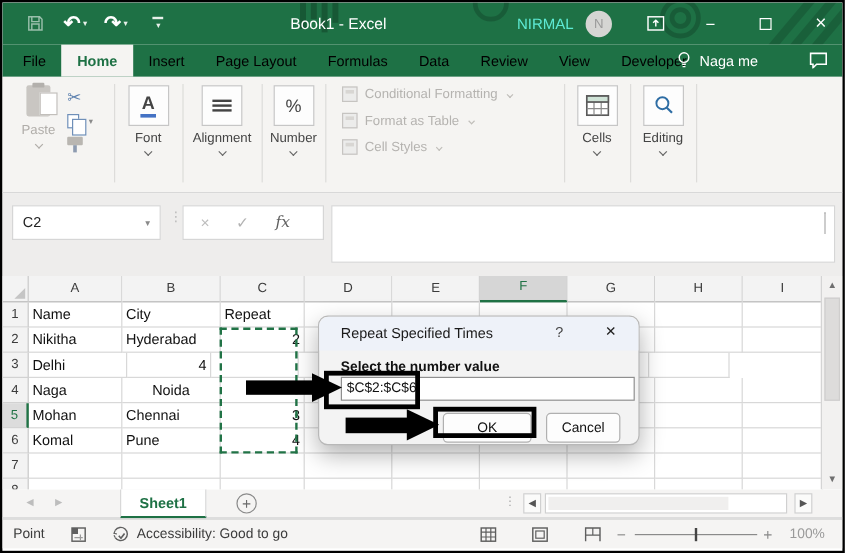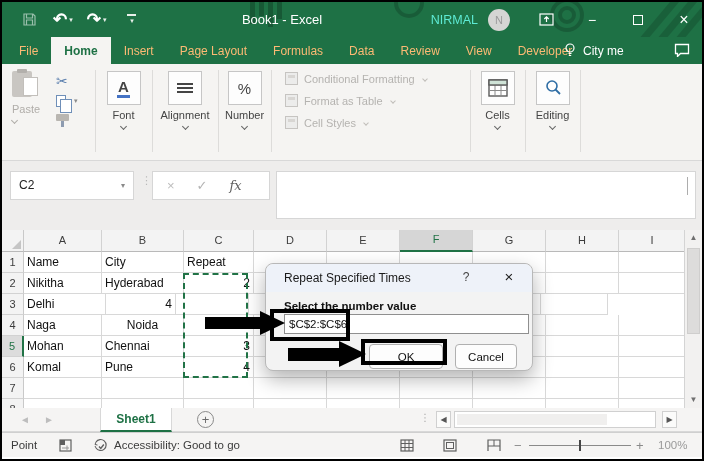--- a/index.html
+++ b/index.html
@@ -23,39 +23,39 @@
   .account { position:absolute; right:192px; top:0; height:35px; display:flex; align-items:center; gap:10px; }
   .user-name { color:#5eead4; font-size:12.5px; }
   .avatar { width:22px; height:22px; border-radius:50%; background:#d5d5d3; color:#9a9a9a; font-size:11px; display:flex; align-items:center; justify-content:center; }
   .win-controls { position:absolute; right:10px; top:0; height:35px; display:flex; align-items:center; gap:30px; color:#fff; }
   .ctl { display:flex; align-items:center; justify-content:center; width:16px; height:16px; font-size:14px; }
   .max-box { width:10px; height:10px; border:1.5px solid #fff; }
 
   
   .tabrow { left:0; top:35px; width:700px; height:27px; background:#1e7145; overflow:hidden; }
   .tabs-left { position:absolute; left:4px; top:0; height:27px; display:flex; align-items:stretch; }
-  .rtab { color:#fdba74; font-size:12px; padding:0 13px; display:flex; align-items:center; white-space:nowrap; }
+  .rtab { color:#000000; font-size:12px; padding:0 13px; display:flex; align-items:center; white-space:nowrap; }
   .rtab.active { background:#f5f4f2; color:#1e7145; font-weight:bold; }
   .tellme { position:absolute; left:562px; top:0; height:27px; display:flex; align-items:center; gap:7px; color:#fff; font-size:12px; }
   .comment-ic { position:absolute; right:12px; top:6px; }
 
   
   .ribbon { left:0; top:62px; width:700px; height:97px; background:#f5f4f2; border-bottom:1px solid #d8d8d8; }
   .rdiv { position:absolute; top:6px; width:1px; height:82px; background:#dddcda; }
   .grp-label { position:absolute; top:141px; font-size:10.5px; color:#6a6a6a; width:100%; text-align:center; }
   .grp { position:absolute; top:0; height:97px; }
   .bigbtn { position:absolute; top:7px; width:100%; display:flex; flex-direction:column; align-items:center; }
   .icbox { width:34px; height:34px; background:#fdfdfd; border:1px solid #c6c6c6; display:flex; align-items:center; justify-content:center; }
   .biglab { font-size:11px; color:#444; margin-top:4px; }
   .chev-down { width:5px; height:5px; border-right:1.5px solid #666; border-bottom:1.5px solid #666; transform:rotate(45deg); margin-top:3px; }
   .font-A { font-size:15px; font-weight:bold; color:#444; line-height:1; border-bottom:3px solid #4472c4; padding:0 1px 1px; }
   .align-ic div { width:16px; height:2px; background:#444; margin:2px 0; }
   .pct { font-size:15px; color:#444; }
   .clip-grp { left:2px; width:91px; }
-  .paste-btn { position:absolute; left:8px; top:7px; width:40px; display:flex; flex-direction:column; }
+  .paste-btn { position:absolute; left:8px; top:7px; width:40px; display:flex; flex-direction:column; align-items:center; }
   .clip-ic { width:20px; height:26px; background:#c9c6c2; border-radius:2px; position:relative; }
   .clip-ic::before { content:""; position:absolute; left:5px; top:-2px; width:10px; height:4px; background:#b3b0ac; border-radius:1px; }
   .clip-ic::after { content:""; position:absolute; right:-6px; top:6px; width:13px; height:17px; background:#fff; border:1px solid #c2bfbb; }
   .paste-lab { color:#b0ada9; font-size:11px; margin-top:6px; }
   .paste-chev { width:5px; height:5px; border-right:1.5px solid #b0ada9; border-bottom:1.5px solid #b0ada9; transform:rotate(45deg); margin-top:3px; }
   .mini-col { position:absolute; left:52px; top:10px; display:flex; flex-direction:column; gap:7px; align-items:flex-start; }
   .scissors { color:#5b7fae; font-size:14px; line-height:1; }
   .copy-ic { position:relative; width:10px; height:12px; border:1.2px solid #6f8fb8; background:#fff; }
   .copy-ic::after { content:""; position:absolute; left:3px; top:3px; width:10px; height:12px; border:1.2px solid #6f8fb8; background:#fff; }
   .fp-ic { width:13px; height:7px; background:#b9b6b1; border-radius:1px; position:relative; }
@@ -215,21 +215,21 @@
         <div class="rtab">Data</div>
         <div class="rtab">Review</div>
         <div class="rtab">View</div>
         <div class="rtab">Developer</div>
       </div>
     <div class="tellme">
       <svg width="12" height="15" viewBox="0 0 12 15">
           <circle cx="6" cy="5" r="4" fill="none" stroke="#fff" stroke-width="1.2"></circle>
           <path d="M4.5 10.5 h3 M4.8 12.5 h2.4" stroke="#fff" stroke-width="1.2"></path>
         </svg>
-      <span>City me</span>
+      <span>Naga me</span>
     </div>
     <span class="comment-ic">
       <svg width="16" height="14" viewBox="0 0 16 14">
           <path d="M1.5 1.5 h13 v9 h-8 l-3 3 v-3 h-2 z" fill="none" stroke="#fff" stroke-width="1.3"></path>
         </svg>
     </span>
   </div>
 
   <div class="abs ribbon">
     <div class="rdiv" style="left:93px;"></div>

